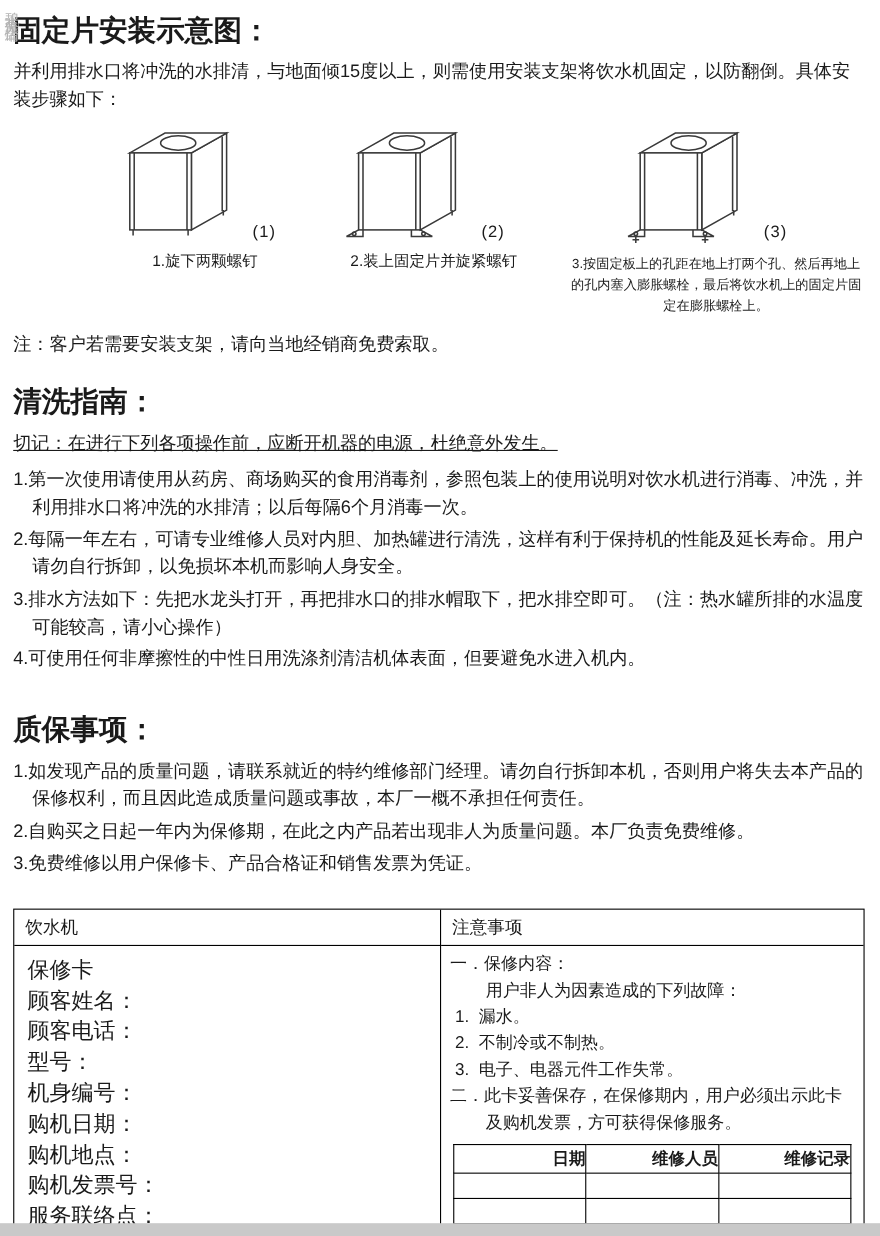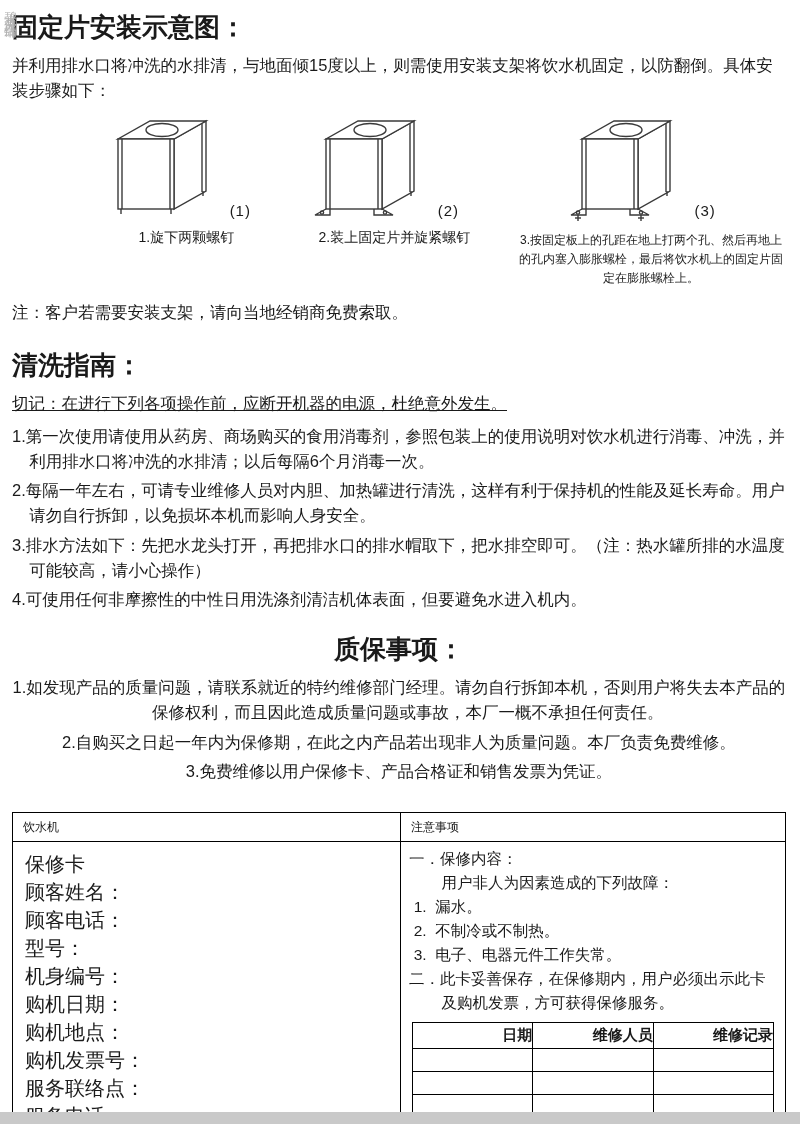--- a/index.html
+++ b/index.html
@@ -29,35 +29,35 @@
   .fig-col2 { width:205px; margin-left:12px; }
   .fig-col3 { width:292px; margin-left:10px; }
   .fig-area { display:flex; align-items:flex-end; gap:12px; }
   .fig-label { font-size:15px; padding-bottom:6px; letter-spacing:1px; }
   .fig-caption { font-size:14px; margin-top:4px; text-align:center;margin-left:20px; }
   .fig-caption.small { font-size:12px; line-height:1.6; text-align:center; margin-top:6px; }
 
   .note { font-size:16.5px; margin-top:14px; }
 
   .section { margin-top:24px; }
-  .section-last { margin-top:20px;text-align:center; }
+  .section-last { margin-top:34px; }
   .list-item {
     font-size:16.5px; line-height:1.5;
     padding-left:1.05em; text-indent:-1.05em;
     margin-bottom:5px;
   }
   .warn { margin-bottom:8px;text-decoration:underline; }
 
   .card {
     display:flex; border:1.5px solid #000;
     height:352px; margin-top:28px;
   }
   .card-left { width:388px; border-right:1.5px solid #000; display:flex; flex-direction:column; }
   .card-right { flex:1; display:flex; flex-direction:column; }
-  .card-header { border-bottom:1.5px solid #000; padding:6px 10px 5px 10px; font-size:12px; }
+  .card-header { border-bottom:1.5px solid #000; padding:6px 10px 5px 10px; font-size:16px; }
   .card-left-body { padding:8px 12px; }
   .card-line { font-size:20px; line-height:28px; }
   .card-right-body { padding:5px 8px 0 8px; font-size:15.5px; }
   .nt-line { line-height:24px; }
   .nt-sub { padding-left:2.1em; line-height:24px; }
   .nt-fault { padding-left:0.3em; line-height:24px; white-space:pre-wrap; }
   .nt-2 { padding-left:2.1em; text-indent:-2.1em; line-height:24px; }
 
   .repair-table {
     border-collapse:collapse; width:calc(100% - 6px);

